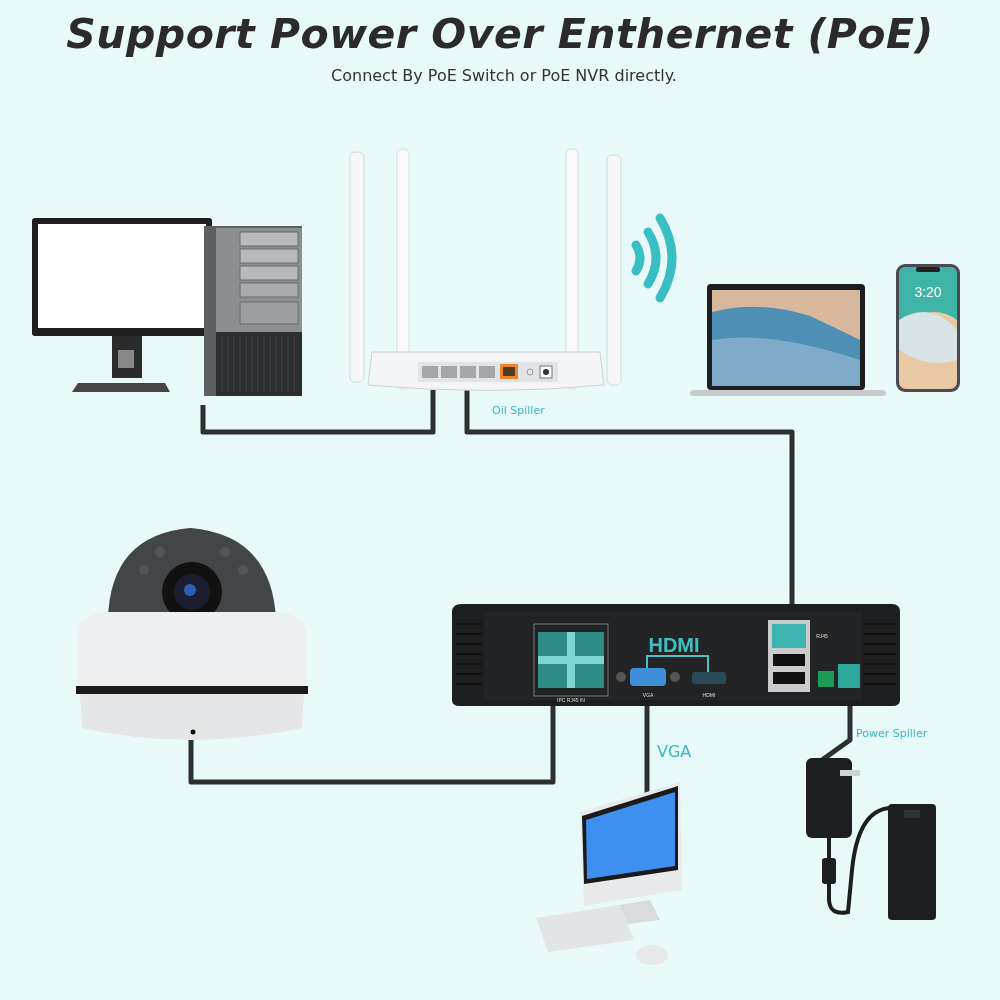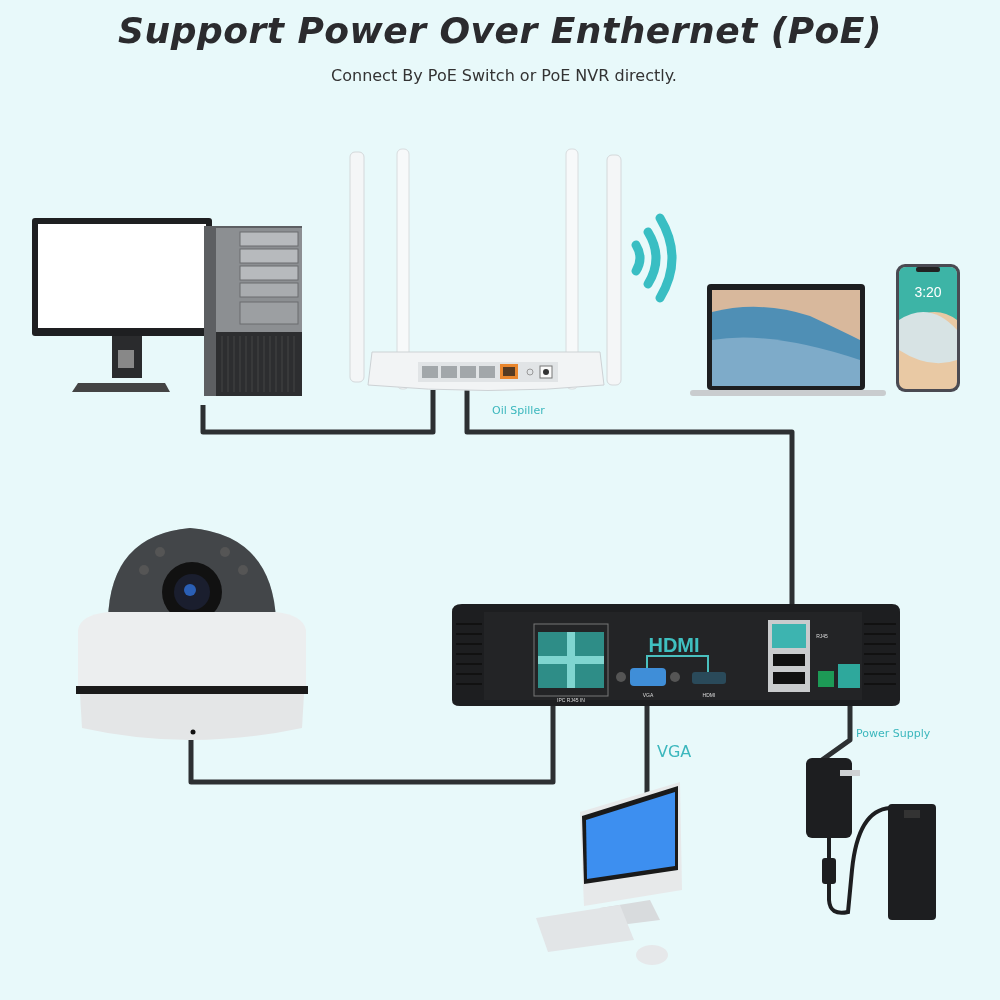--- a/index.html
+++ b/index.html
@@ -1,18 +1,18 @@
 <!DOCTYPE html>
 <html><head>
 <meta charset="utf-8">
 <style>
   html,body{margin:0;padding:0;}
   body{width:1000px;height:1000px;background:#e8f9fa;position:relative;overflow:hidden;font-family:"DejaVu Sans","Liberation Sans",sans-serif;}
   .abs{position:absolute;}
-  #title{left:0;top:10px;width:1000px;text-align:center;font-size:36px;font-weight:bold;font-style:italic;color:#2b2b2e;letter-spacing:0.5px;}
+  #title{left:0;top:10px;width:1000px;text-align:center;font-size:41px;font-weight:bold;font-style:italic;color:#2b2b2e;letter-spacing:0.5px;}
   #subtitle{left:4px;top:66px;width:1000px;text-align:center;font-size:16px;color:#333;}
   .label{font-size:11px;color:#3bb7bd;}
   svg{position:absolute;left:0;top:0;}
 </style>
 </head>
 <body>
 
 <div id="title" class="abs">Support Power Over Enthernet (PoE)</div>
 <div id="subtitle" class="abs">Connect By PoE Switch or PoE NVR directly.</div>
 
@@ -173,13 +173,13 @@
     <rect x="840" y="770" width="20" height="6" fill="#cfd2d4"></rect>
     <path d="M829 838 L829 900 Q830 916 848 912 L852 870 Q858 810 890 808" fill="none" stroke="#1d1e20" stroke-width="4"></path>
     <rect x="822" y="858" width="14" height="26" rx="3" fill="#1d1e20"></rect>
     <rect x="888" y="804" width="48" height="116" rx="4" fill="#1d1e20"></rect>
     <rect x="904" y="810" width="16" height="8" fill="#333"></rect>
   </g>
 </svg>
 
 <div class="abs label" style="left:492px;top:404px;">Oil Spiller</div>
 <div class="abs label" style="left:657px;top:742px;font-size:16px;">VGA</div>
-<div class="abs label" style="left:856px;top:727px;">Power Supply</div>
+<div class="abs label" style="left:856px;top:727px;">Power Spiller</div>
 
 </body></html>

